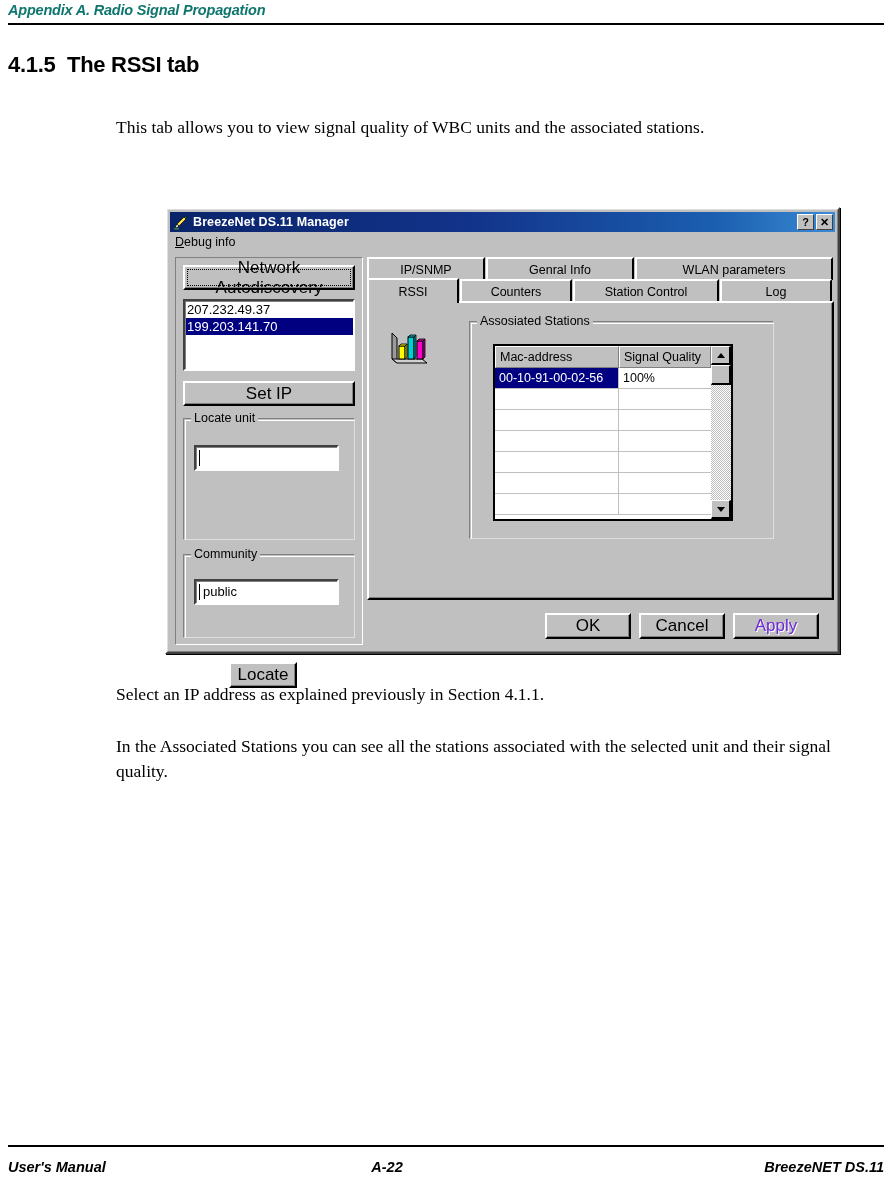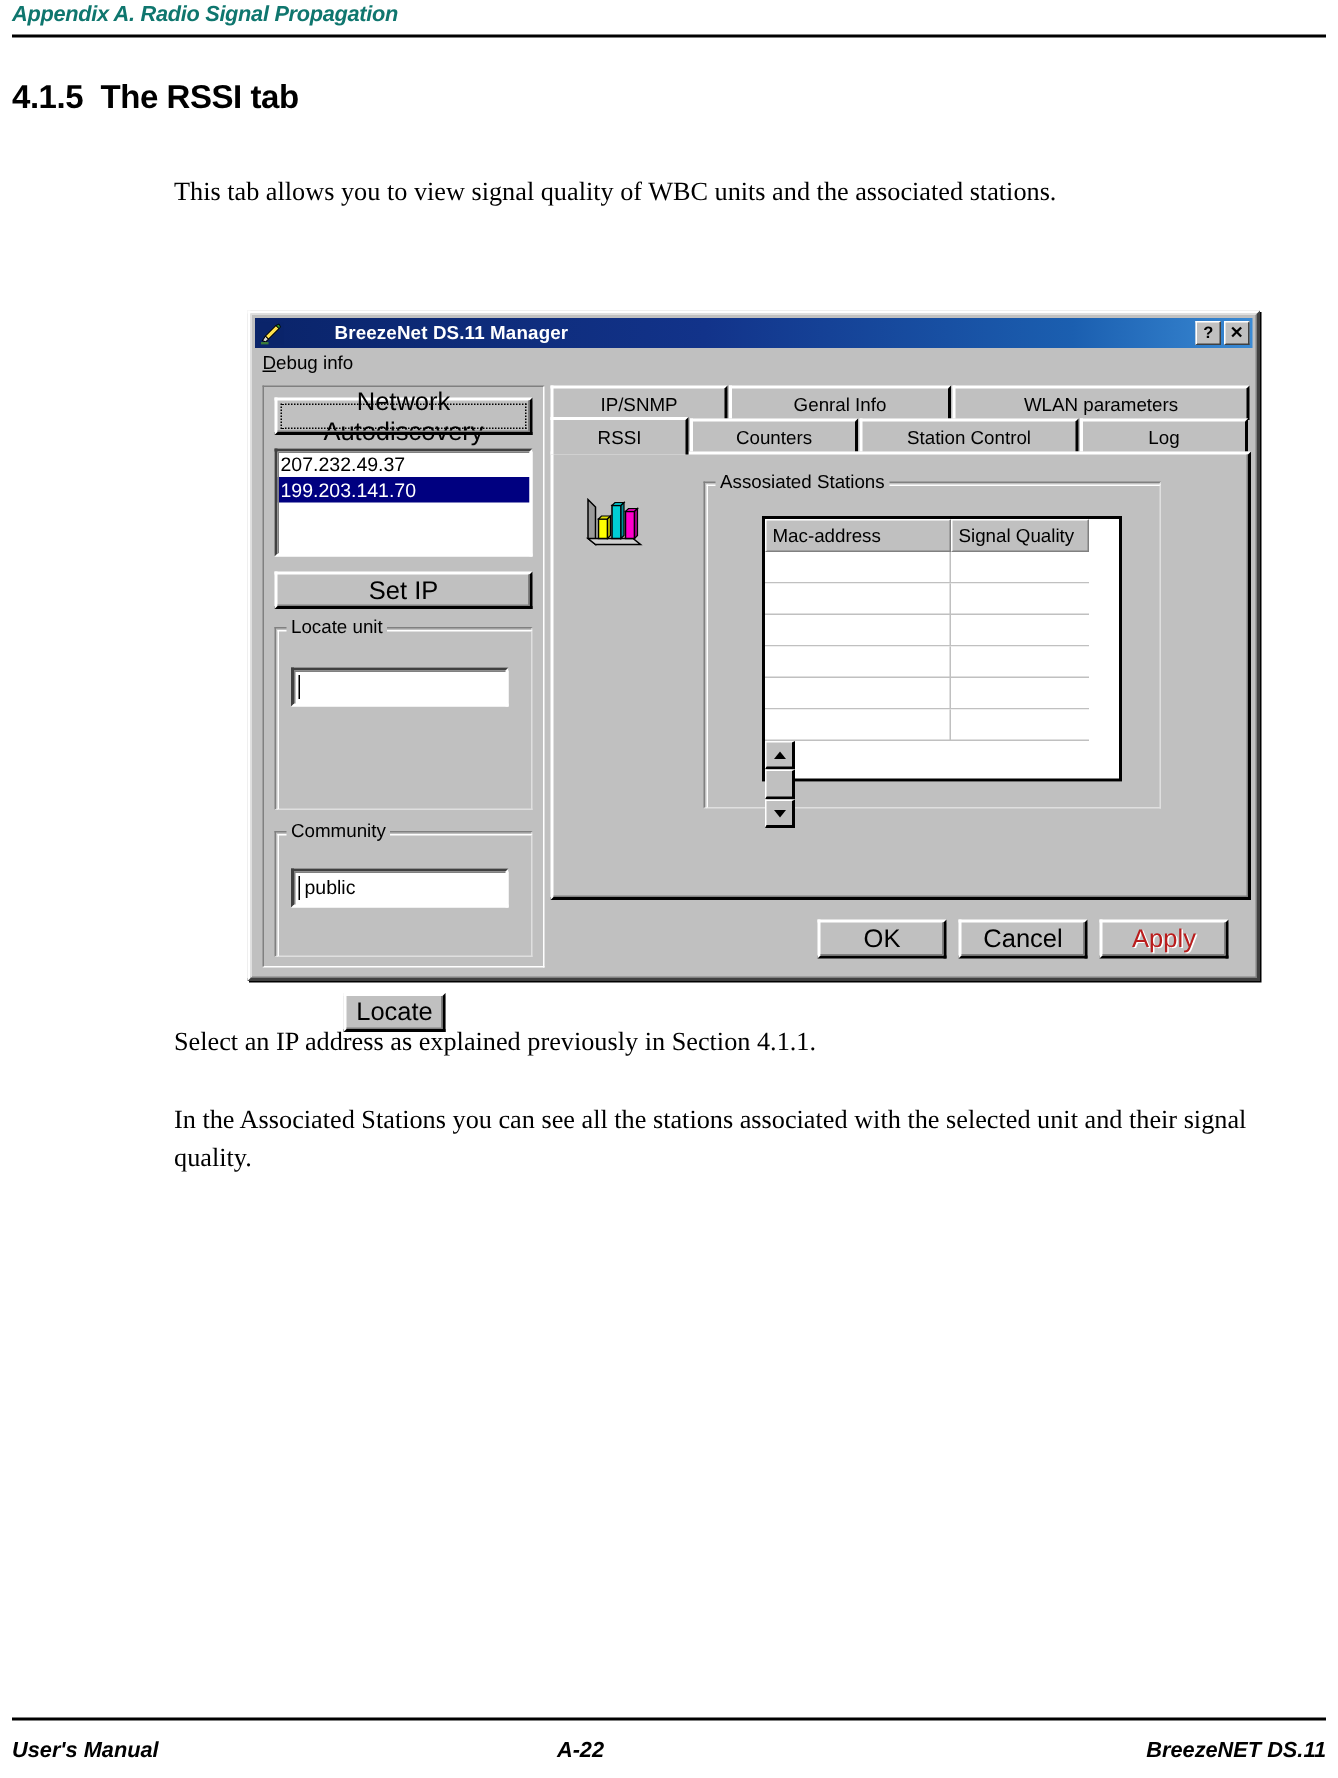--- a/index.html
+++ b/index.html
@@ -102,21 +102,20 @@
 
   
   .titlebar {
     position: absolute;
     left: 3px; top: 3px; right: 3px; height: 20px;
     background: linear-gradient(to right, #0a246a 0%, #12338a 45%, #1b5fb0 82%, #3a8ad4 100%);
     display: flex;
     align-items: center;
     padding: 0 2px 0 3px;
     box-sizing: border-box;
-    gap: 30px;
   }
   .titlebar-text {
     color: #ffffff;
     font-family: "Liberation Sans", sans-serif;
     font-weight: bold;
     font-size: 12.5px;
     margin-left: 4px;
     letter-spacing: 0.1px;
     white-space: nowrap;
   }
@@ -185,21 +184,21 @@
     border-bottom: 1px solid #808080;
     pointer-events: none;
   }
   .btn.focus-dots::after {
     content: "";
     position: absolute;
     left: 2px; top: 2px; right: 2px; bottom: 2px;
     border: 1px dotted #000;
     pointer-events: none;
   }
-  .btn.disabled { color: #b91c1c; text-shadow: 1px 1px 0 #ffffff; }
+  .btn.disabled { color: #6d28d9; text-shadow: 1px 1px 0 #ffffff; }
 
   #btn-autodiscovery { position: absolute; left: 7px; top: 7px; width: 172px; height: 25px; }
   #btn-setip { position: absolute; left: 7px; top: 123px; width: 172px; height: 25px; }
   #btn-locate { position: absolute; left: 45px; top: 243px; width: 68px; height: 26px; }
 
   .sunken-field {
     background: #ffffff;
     border-top: 2px solid #404040;
     border-left: 2px solid #404040;
     border-right: 2px solid #ffffff;
@@ -344,27 +343,26 @@
 
   
   #gb-assoc {
     position: absolute;
     left: 100px; top: 18px;
     width: 305px; height: 218px;
   }
 
   .grid-wrap {
     position: absolute;
-    left: 38px; top: 22px;
+    left: 23px; top: 22px;
     width: 240px; height: 177px;
     background: #ffffff;
     border: 2px solid #000000;
     box-sizing: border-box;
     display: flex;
-    flex-direction: column;
   }
   .grid-cols { flex: 1 1 auto; display: flex; flex-direction: column; }
   .grid-head { display: flex; height: 22px; }
   .grid-head .hcell {
     background: #c0c0c0;
     border-top: 1px solid #ffffff;
     border-left: 1px solid #ffffff;
     border-right: 1px solid #808080;
     border-bottom: 1px solid #808080;
     box-sizing: border-box;
@@ -588,20 +586,24 @@
       <div class="groupbox" id="gb-assoc">
         <span class="gb-hl"></span>
         <span class="gb-title">Assosiated Stations</span>
 
         <div class="grid-wrap">
           <div class="grid-cols">
             <div class="grid-head">
               <div class="hcell c1">Mac-address</div>
               <div class="hcell c2">Signal Quality</div>
             </div>
+            <div class="grid-row selected">
+              <div class="cell c1">00-10-91-00-02-56</div>
+              <div class="cell c2">100%</div>
+            </div>
             <div class="grid-row">
               <div class="cell c1"></div>
               <div class="cell c2"></div>
             </div>
             <div class="grid-row">
               <div class="cell c1"></div>
               <div class="cell c2"></div>
             </div>
             <div class="grid-row">
               <div class="cell c1"></div>

